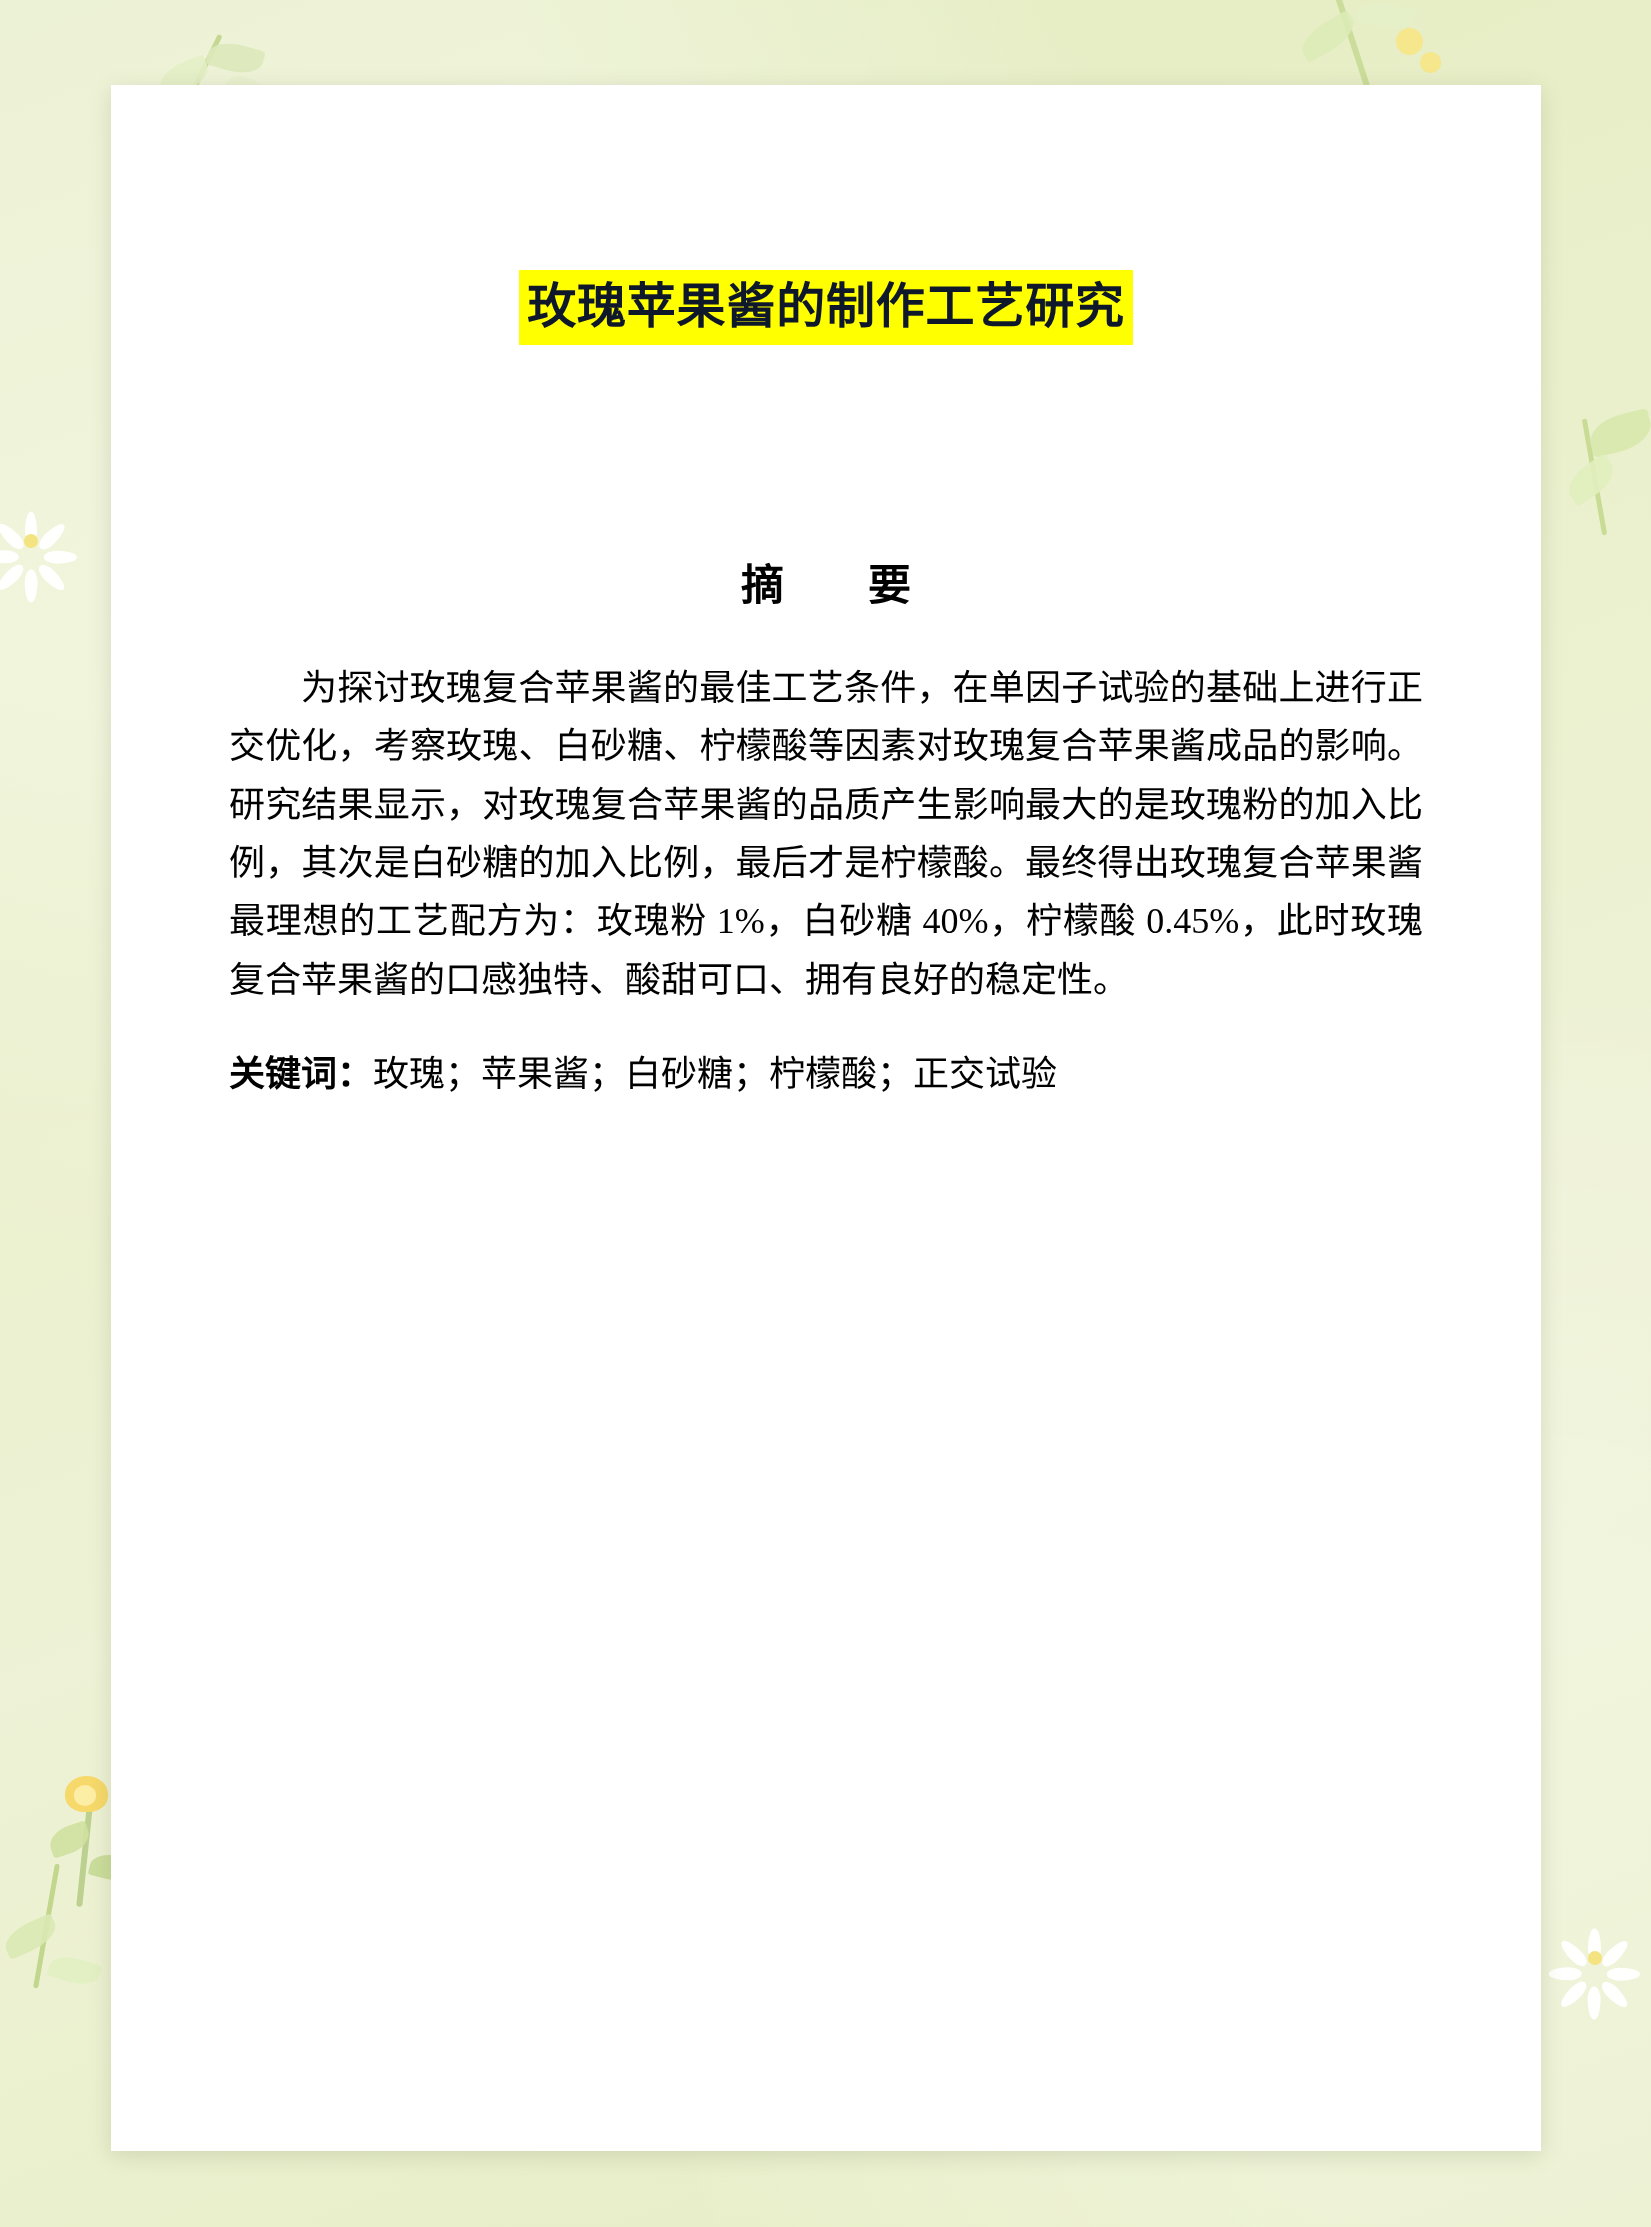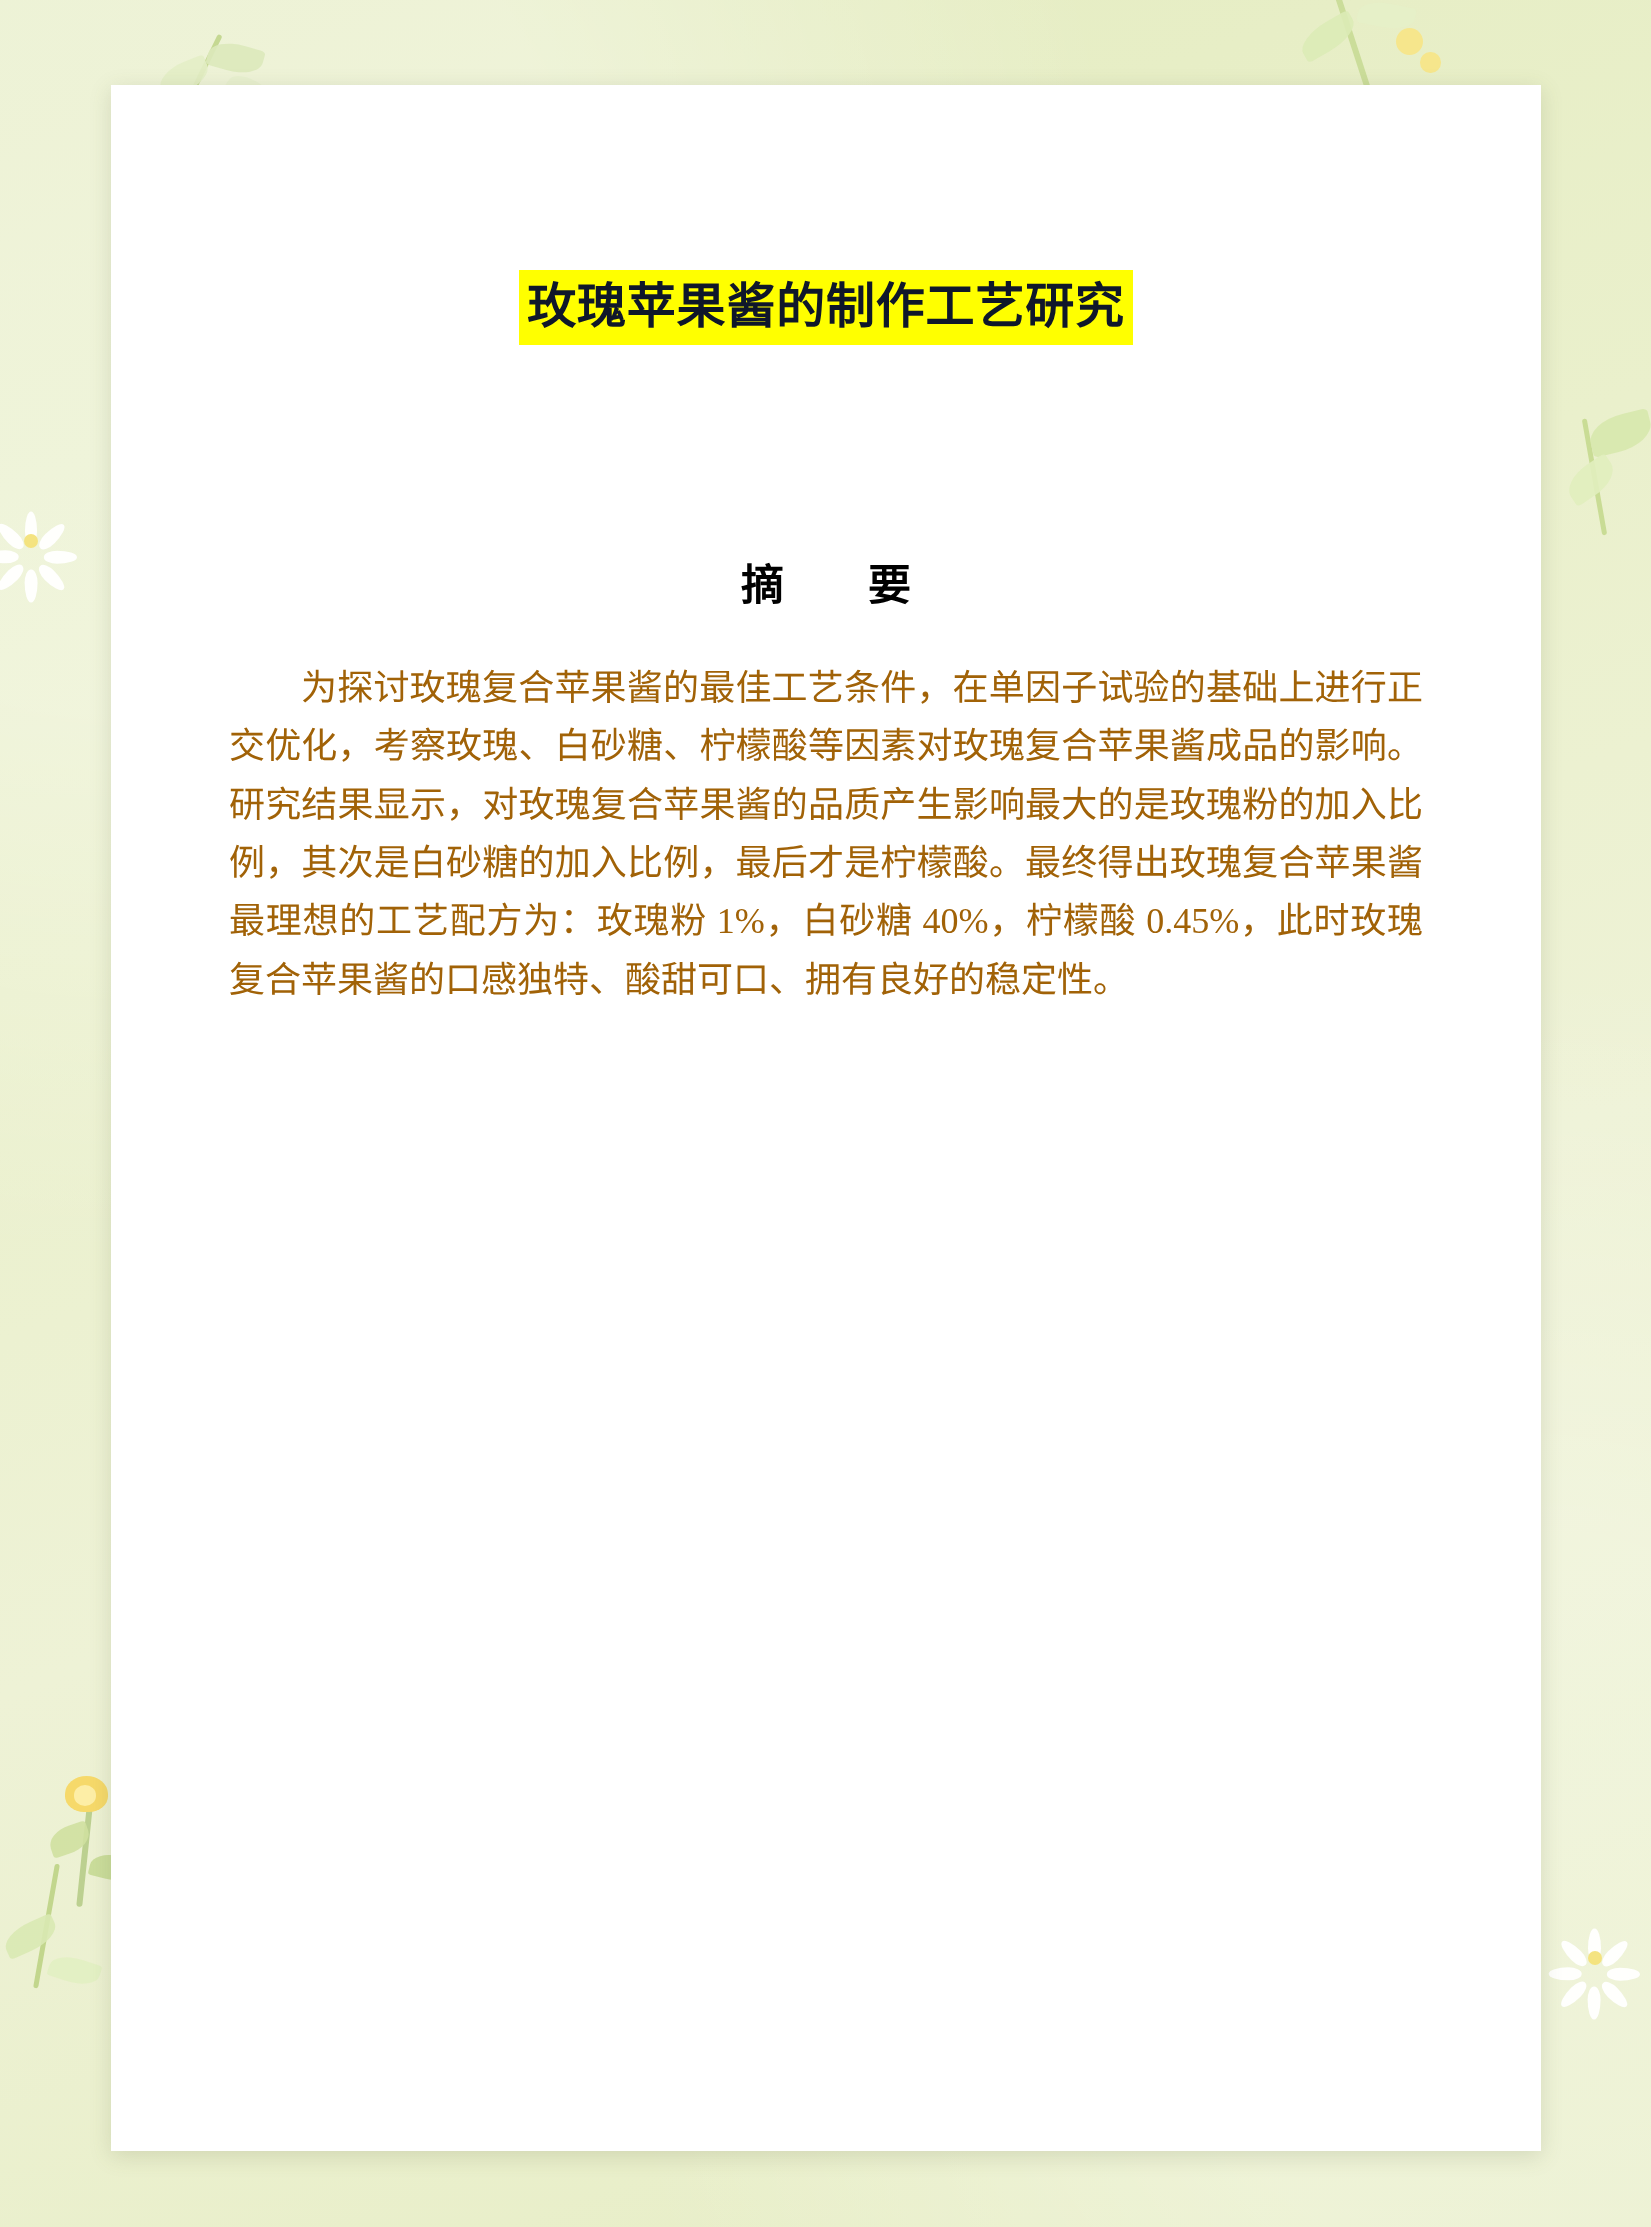--- a/index.html
+++ b/index.html
@@ -107,21 +107,21 @@
     color: #000;
     margin-top: 172px;
     letter-spacing: 20.5px;
     text-indent: 20.5px;
   }
 
   .abstract-body {
     margin-top: 47px;
     font-size: 36px;
     line-height: 1.62;
-    color: #a16207;
+    color: #000000;
     text-align: justify;
     text-justify: inter-ideograph;
     text-indent: 2em;
     font-family: "Liberation Serif", "DejaVu Serif", serif;
   }
 
   .keywords {
     margin-top: 6.3px;
     font-size: 36px;
     line-height: 1.62;
@@ -203,16 +203,19 @@
   <div class="doc-inner">
 
     <div class="doc-title-row">
       <h1 class="doc-title">玫瑰苹果酱的制作工艺研究</h1>
     </div>
 
     <h2 class="section-heading">摘　要</h2>
 
     <p class="abstract-body">为探讨玫瑰复合苹果酱的最佳工艺条件，在单因子试验的基础上进行正交优化，考察玫瑰、白砂糖、柠檬酸等因素对玫瑰复合苹果酱成品的影响。研究结果显示，对玫瑰复合苹果酱的品质产生影响最大的是玫瑰粉的加入比例，其次是白砂糖的加入比例，最后才是柠檬酸。最终得出玫瑰复合苹果酱最理想的工艺配方为：玫瑰粉 1%，白砂糖 40%，柠檬酸 0.45%，此时玫瑰复合苹果酱的口感独特、酸甜可口、拥有良好的稳定性。</p>
 
+    <p class="keywords">
+      <span class="kw-label">关键词：</span><span class="kw-value">玫瑰；苹果酱；白砂糖；柠檬酸；正交试验</span>
+    </p>
 
   </div>
 </div>
 
 
 </body></html>

